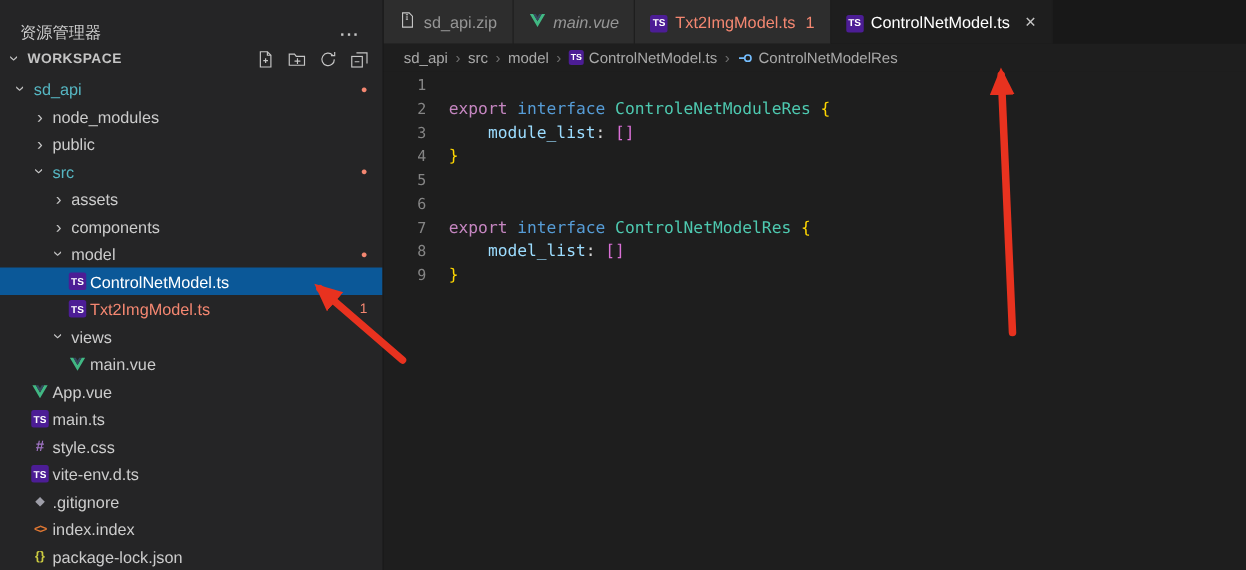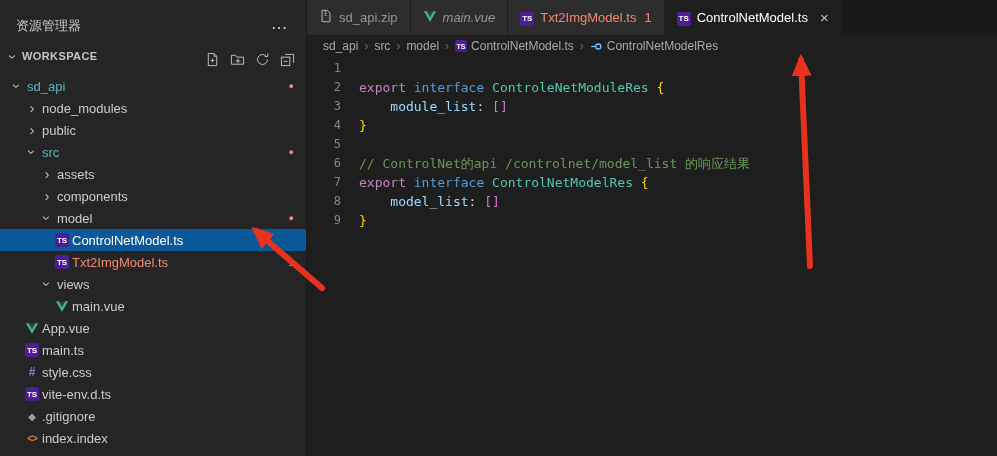--- a/index.html
+++ b/index.html
@@ -8,21 +8,21 @@
     width:997px; height:456px; overflow:hidden; position:relative;
     background:#1e1e1e; color:#cccccc;
     font-family:"Liberation Sans", sans-serif; font-size:13px;
   }
   .app { display:flex; width:100%; height:100%; }
 
   
   .sidebar { width:307px; flex:none; background:#252526; border-right:1px solid #181818; display:flex; flex-direction:column; }
   .sidebar-header { height:35px; flex:none; display:flex; align-items:flex-end; justify-content:space-between; padding:0 18px 0 16px; color:#cccccc; }
   .more { font-weight:bold; letter-spacing:1px; color:#c5c5c5; cursor:pointer; }
-  .section-header { height:24px; flex:none; display:flex; align-items:flex-start; padding:0 10px 0 4px; font-size:11px; font-weight:700; color:#c5c5c5; letter-spacing:0.4px;margin-top:15px; }
+  .section-header { height:24px; flex:none; display:flex; align-items:center; padding:0 10px 0 4px; font-size:11px; font-weight:700; color:#c5c5c5; letter-spacing:0.4px; }
   .section-actions { margin-left:auto; display:flex; gap:7px; align-items:center; }
   .abtn { width:18px; height:18px; display:inline-flex; align-items:center; justify-content:center; cursor:pointer; }
   .svga { width:15px; height:15px; }
   .svga path, .svga rect { stroke-width:1; }
 
   .tree { flex:1; overflow:hidden; padding-top:1px; }
   .row { height:22px; display:flex; align-items:center; position:relative; cursor:pointer; color:#cccccc; white-space:nowrap; }
   .row.selected { background:#0b5898; }
   .row.selected .label { color:#ffffff; }
   .slot { width:18px; flex:none; display:inline-flex; align-items:center; justify-content:center; }
@@ -304,21 +304,20 @@
         <div class="cline">
           <span class="gutter">4</span>
           <span class="ltext"><span style="color: rgb(255, 215, 0);">}</span></span>
         </div>
         <div class="cline">
           <span class="gutter">5</span>
           <span class="ltext"></span>
         </div>
         <div class="cline">
           <span class="gutter">6</span>
-          <span class="ltext"><span style="color: rgb(106, 153, 85);">// ControlNet的api /controlnet/model_list 的响应结果</span></span>
         </div>
         <div class="cline">
           <span class="gutter">7</span>
           <span class="ltext"><span style="color: rgb(197, 134, 192);">export </span><span style="color: rgb(86, 156, 214);">interface </span><span style="color: rgb(78, 201, 176);">ControlNetModelRes </span><span style="color: rgb(255, 215, 0);">{</span></span>
         </div>
         <div class="cline">
           <span class="gutter">8</span>
           <span class="ltext"><span style="color: rgb(212, 212, 212);">    </span><span style="color: rgb(156, 220, 254);">model_list</span><span style="color: rgb(212, 212, 212);">: </span><span style="color: rgb(218, 112, 214);">[]</span></span>
         </div>
         <div class="cline">

